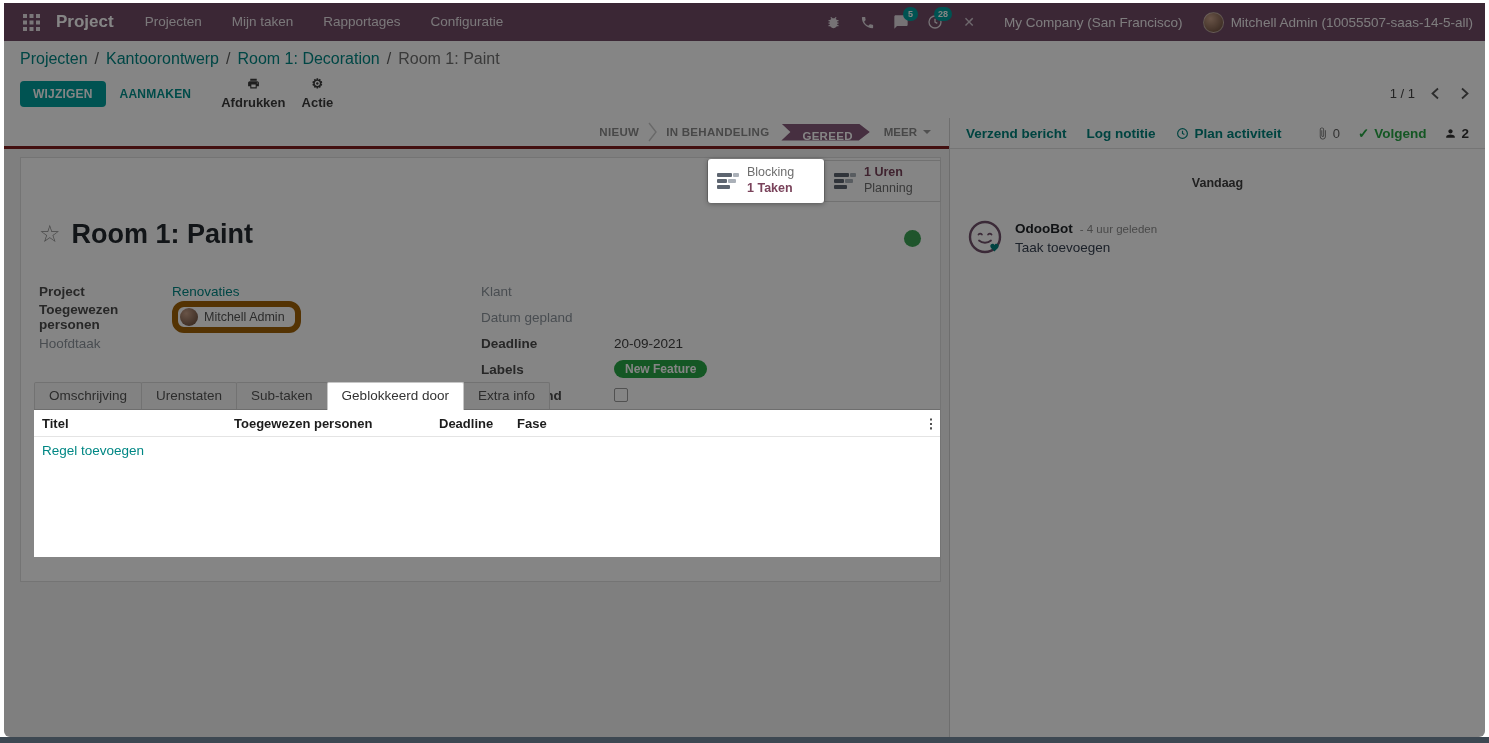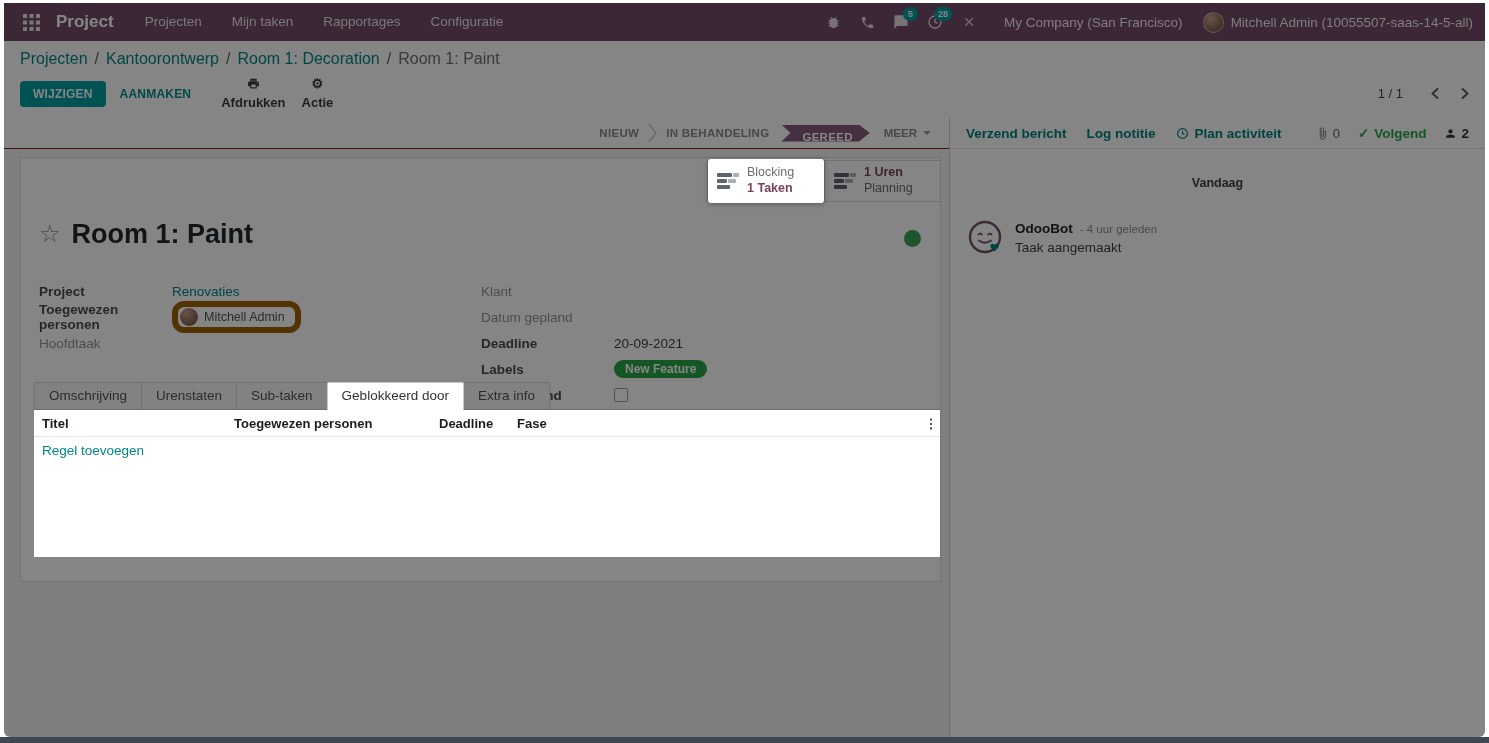--- a/index.html
+++ b/index.html
@@ -25,28 +25,28 @@
 
   
   .control-panel { background:#fff; padding:9px 16px 8px 16px; }
   .breadcrumb { font-size:16px; color:#6f6f6f; display:flex; gap:0; align-items:baseline; }
   .crumb-link { color:#008784; cursor:pointer; }
   .crumb-sep { color:#5f5f5f; padding:0 7px; }
   .cp-actions { display:flex; align-items:center; margin-top:9px; }
   .btn-primary { background:#00A09D; color:#fff; border:none; font-size:12px; font-weight:bold; font-family:inherit; padding:6px 13px; border-radius:4px; cursor:pointer; letter-spacing:.2px; }
   .btn-link-create { background:none; border:none; color:#00918c; font-size:12px; font-weight:bold; font-family:inherit; padding:6px 14px; cursor:pointer; letter-spacing:.2px; }
   .cp-tool { display:flex; align-items:center; gap:5px; font-size:13px; font-weight:bold; color:#3c3c3c; margin-left:16px; cursor:pointer;flex-direction:column; }
-  .pager { margin-left:auto; display:flex; align-items:center; gap:28px; font-size:13px; color:#444; }
+  .pager { margin-left:auto; display:flex; align-items:center; gap:16px; font-size:13px; color:#444; }
   .pager-nav { display:flex; gap:20px; }
   .pager-btn { cursor:pointer; display:flex; align-items:center; }
 
   
   .main { display:flex; height:649px; }
   .form-area { width:945px; background:#f4f3f3; display:flex; flex-direction:column; }
-  .statusbar-row { height:31px; background:#fff; border-bottom:1px solid #7f1d1d; display:flex; align-items:center; justify-content:flex-end; padding-right:6px; }
+  .statusbar-row { height:31px; background:#fff; border-bottom:3px solid #7f1d1d; display:flex; align-items:center; justify-content:flex-end; padding-right:6px; }
   .stage { font-size:11.5px; font-weight:bold; color:#8a8a8a; padding:0 10px; letter-spacing:.3px; cursor:pointer; }
   .stage-sep { margin:0 -2px; }
   .stage-active { background:#875A7B; color:#fff; height:17px; line-height:25px; padding:0 17px 0 21px; clip-path:polygon(0 0, calc(100% - 11px) 0, 100% 50%, calc(100% - 11px) 100%, 0 100%, 9px 50%); margin:0 2px;text-decoration:underline; }
   .stage-more { display:flex; align-items:center; gap:6px; font-size:11.5px; font-weight:bold; color:#8a8a8a; padding:0 12px; cursor:pointer; }
   .caret { width:0; height:0; border-left:4px solid transparent; border-right:4px solid transparent; border-top:4px solid #9a9a9a; }
 
   
   .form-scroll { flex:1; padding:8px 8px 0 16px; }
   .sheet { position:relative; width:921px; height:425px; background:#fff; border:1px solid #dedede; }
   .button-box { position:absolute; top:2px; right:-1px; display:flex; border:1px solid #d9d9d9; background:transparent; }
@@ -374,21 +374,21 @@
             <path d="M12.5 15.5c1-1.2 2.5-1.2 3.4 0" fill="none" stroke="#72526b" stroke-width="1.8" stroke-linecap="round"></path>
             <path d="M22.1 15.5c1-1.2 2.5-1.2 3.4 0" fill="none" stroke="#72526b" stroke-width="1.8" stroke-linecap="round"></path>
             <path d="M13 21.5c3.2 3 8.8 3 12 0" fill="none" stroke="#72526b" stroke-width="1.8" stroke-linecap="round"></path>
             <path transform="translate(20.5,24) scale(0.42)" d="M23.6 2c-2 0-3.6 1.3-4.6 2.7C18 3.3 16.4 2 14.4 2 11.4 2 9 4.4 9 7.4c0 4.4 4.2 7 10 12.6 5.8-5.6 10-8.2 10-12.6 0-3-2.4-5.4-5.4-5.4z" fill="#00807d"></path>
           </svg>
           <div class="msg-body-wrap">
             <div class="msg-head">
               <span class="msg-author">OdooBot</span>
               <span class="msg-time">- 4 uur geleden</span>
             </div>
-            <div class="msg-body">Taak aangemaakt</div>
+            <div class="msg-body">Taak toevoegen</div>
           </div>
         </div>
       </div>
     </div>
   </div>
 
   <div class="tour-overlay"></div>
 </div>
 
 <div class="window-edge"></div>

